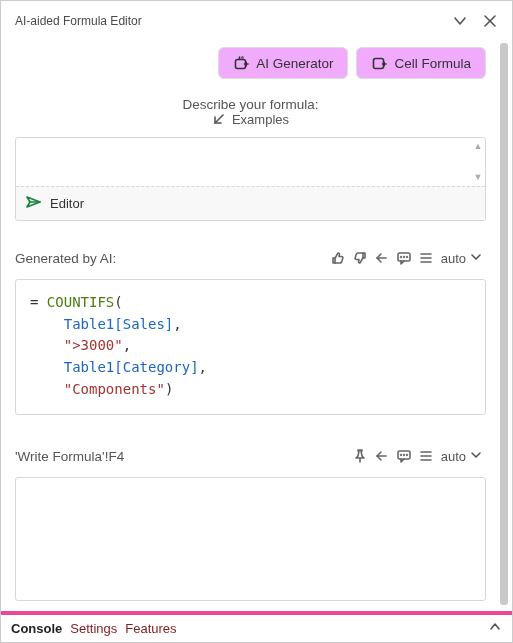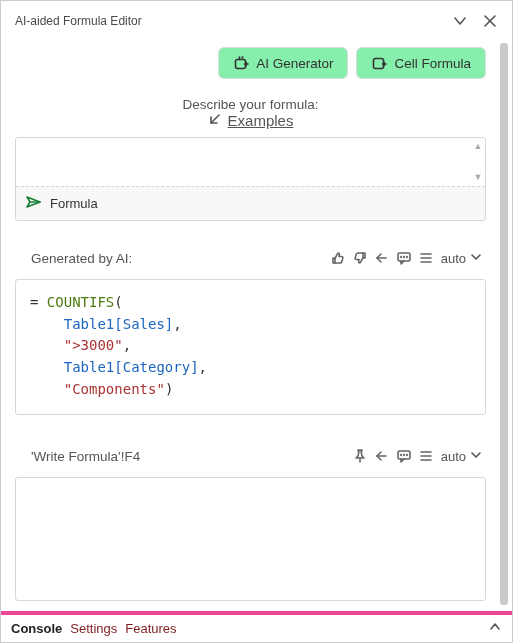--- a/index.html
+++ b/index.html
@@ -66,21 +66,21 @@
     display: flex;
     justify-content: flex-end;
     gap: 8px;
     margin-bottom: 18px;
     padding-right: 6px;
   }
   .pill-btn {
     display: flex;
     align-items: center;
     gap: 7px;
-    background: #86efac;
+    background: #f0abfc;
     border: 1px solid #dcdcdc;
     border-radius: 6px;
     padding: 7px 14px;
     font-size: 13.5px;
     cursor: pointer;
     color: #333;
   }
   .pill-btn svg { display:block; }
   .desc-row {
     display: flex;
@@ -91,23 +91,22 @@
   }
   .desc-row .label {
     flex: 1;
     color: #555;
     font-size: 13.5px;
   }
   .examples-link {
     display: flex;
     gap: 6px;
     color: #555;
-    font-size: 15px;
-    cursor: pointer;
-    text-decoration: underline;
+    font-size: 13px;
+    cursor: pointer;
   }
   .desc-box {
     border: 1px solid #d7d7d7;
     border-radius: 3px;
     margin-right: 6px;
     overflow: hidden;
   }
   .desc-text {
     padding: 10px 12px 8px 12px;
     font-size: 14px;
@@ -138,21 +137,20 @@
     cursor: pointer;
   }
   .submit-bar .subm-icon { color: #188038; }
   .section-header {
     display: flex;
     align-items: center;
     margin-top: 26px;
     margin-bottom: 10px;
     padding-right: 6px;
     gap: 0;
-    margin-left: 16px;
   }
   .section-header .sec-label {
     flex: 1;
     color: #555;
     font-size: 13.5px;
   }
   .iconbtn {
     width: 22px;
     height: 22px;
     display: flex;
@@ -276,21 +274,21 @@
             <div class="arrow">▼</div>
           </div>
         </div>
         <div class="submit-bar">
           <span class="subm-icon">
             <svg width="16" height="14" viewBox="0 0 16 14">
                 <polyline points="1,2 14,7 1,12 4,7 1,2"></polyline>
                 <line x1="4" y1="7" x2="14" y2="7"></line>
               </svg>
           </span>
-          <span>Formula</span>
+          <span>Editor</span>
         </div>
       </div>
 
       <div class="section-header">
         <div class="sec-label">Generated by AI:</div>
         <div class="iconbtn">
           <svg width="16" height="16" viewBox="0 0 16 16">
               <path d="M3 8 v5 h2 V8 z"></path>
               <path d="M5 13 h5 c1 0 1.5-.6 1.8-1.4 l1-3.5 c.3-1 -.4-1.6 -1.3-1.6 H9 l.4-2.2 c.2-1.1 -1.3-1.6 -1.8-.6 L5.2 8"></path>
             </svg>

